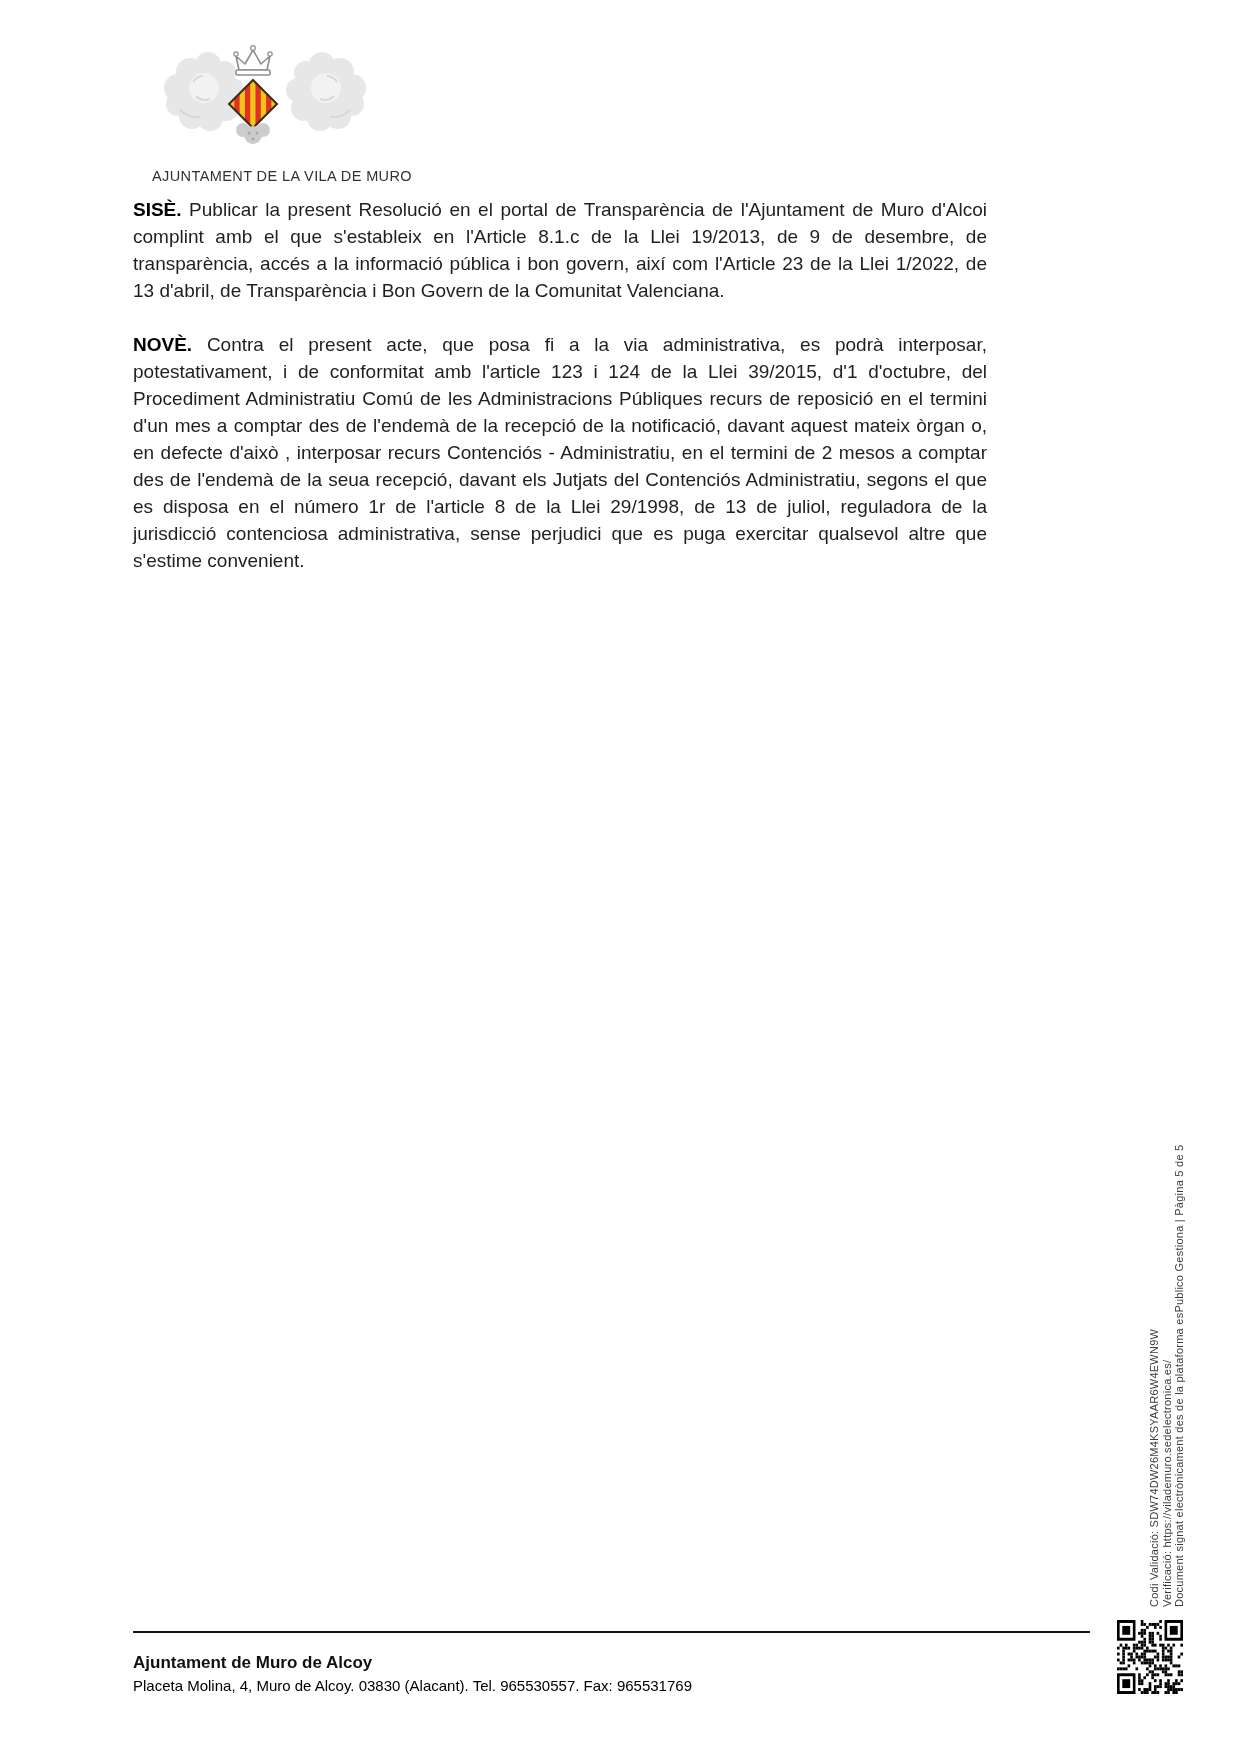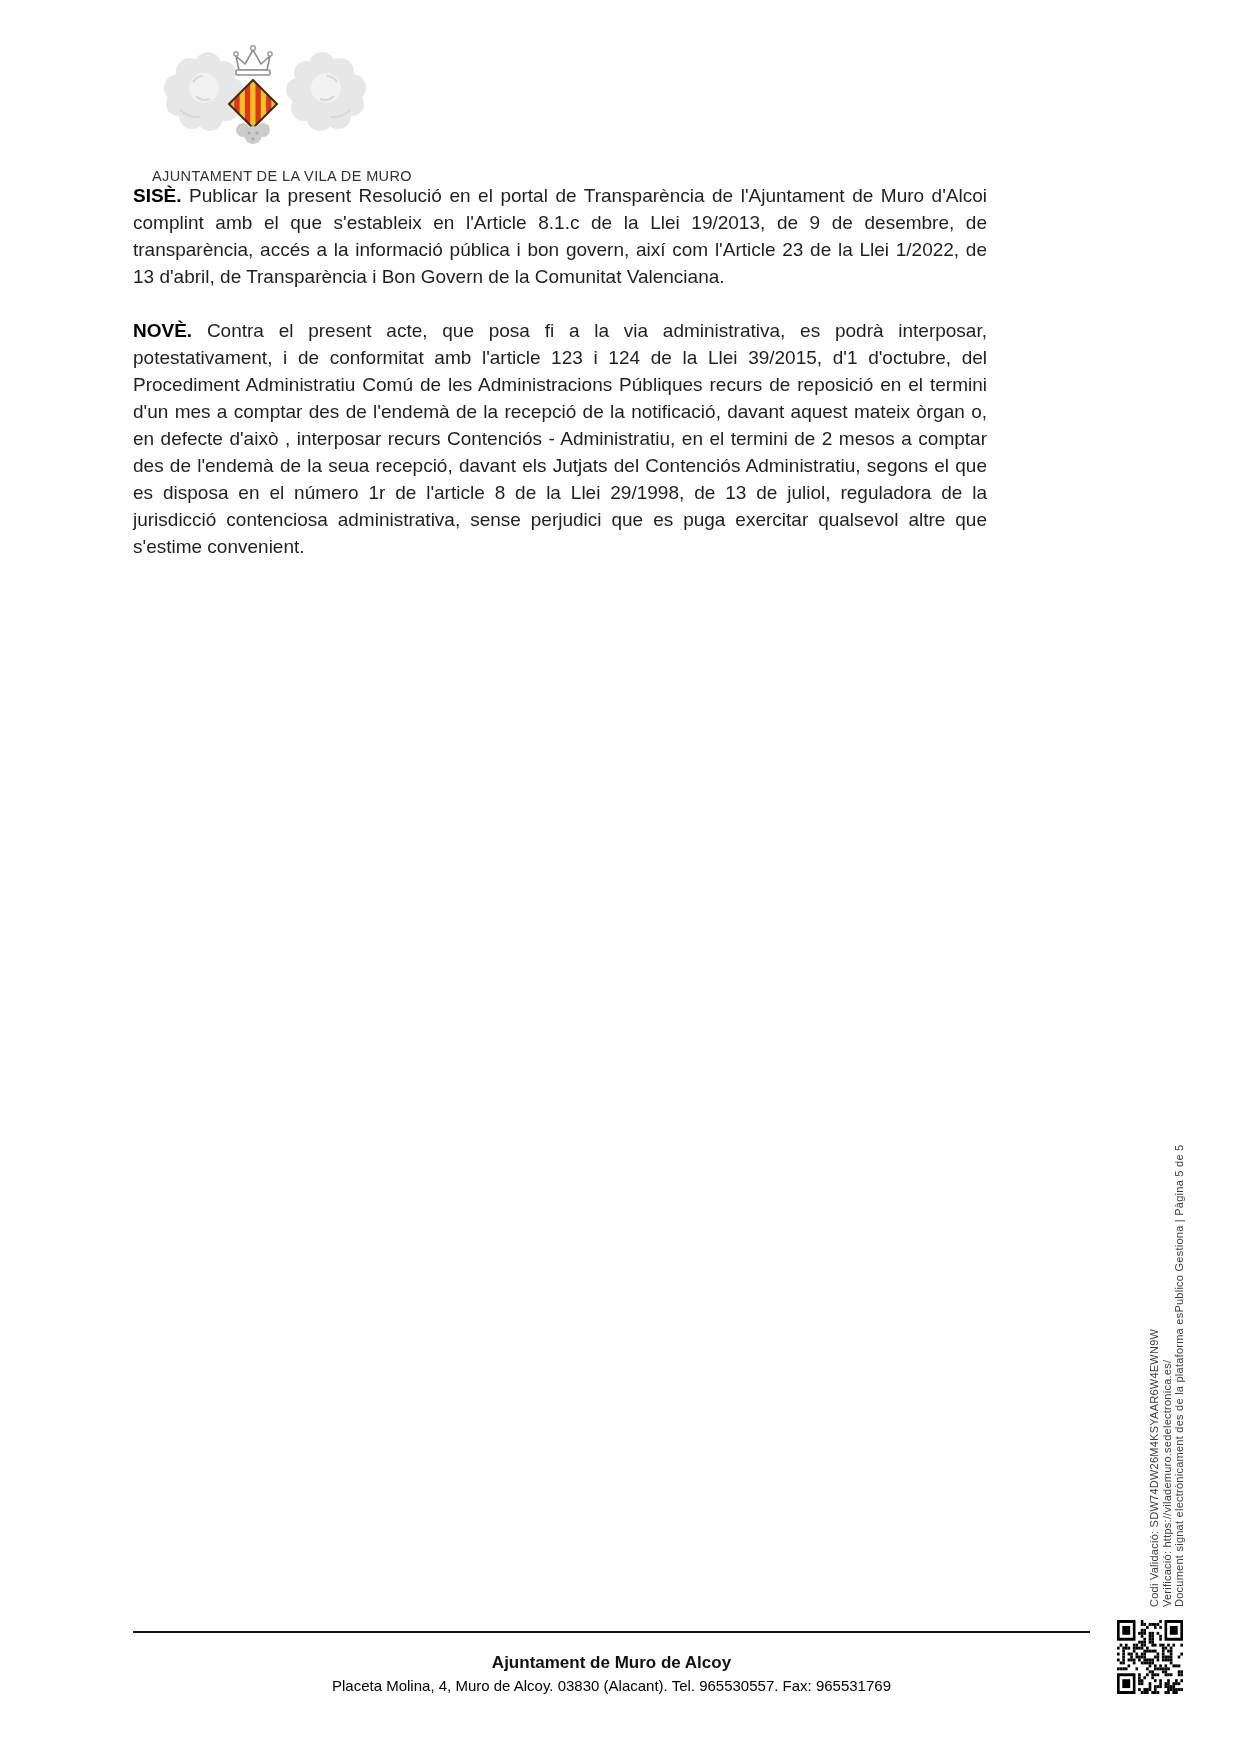--- a/index.html
+++ b/index.html
@@ -15,40 +15,40 @@
   .org-name{
     position:absolute;left:152px;top:136px;width:420px;
     font-size:14.5px;letter-spacing:.4px;color:#313131;margin-top:32px;
   }
   
   .body-text{
     position:absolute;left:133px;top:182px;width:854px;
     font-size:19px;line-height:27px;color:#1f1f1f;
     text-align:justify;
   }
-  .para{margin:0 0 27px 0;}
+  .para{margin:14px 0 27px 0;}
   .plabel{font-weight:bold;color:#000;}
   
   .side-rotated{
     position:absolute;left:1148px;top:1607px;width:620px;height:38px;
     transform-origin:0 0;transform:rotate(-90deg);
   }
   .side-line{
     font-size:11px;line-height:12.5px;letter-spacing:.25px;
     color:#3c3c3c;white-space:nowrap;
   }
   
   .qr{position:absolute;left:1117px;top:1620px;width:66px;height:74px;}
   .qr svg{width:100%;height:100%;display:block;background:#fff;}
   
   .footer-rule{
     position:absolute;left:133px;top:1631px;width:957px;height:0;
     border-top:2px solid #141414;
   }
-  .footer{position:absolute;left:133px;top:1651px;width:957px;text-align:center;color:#111;}
+  .footer{position:absolute;left:133px;top:1651px;width:957px;color:#111;}
   .f1{font-size:17px;font-weight:bold;line-height:24px;}
   .f2{font-size:15px;line-height:22px;color:#000000;}
 </style>
 </head>
 <body>
 
 <div class="page">
 
   <div class="logo">
     <svg viewBox="0 0 230 108" xmlns="http://www.w3.org/2000/svg">

